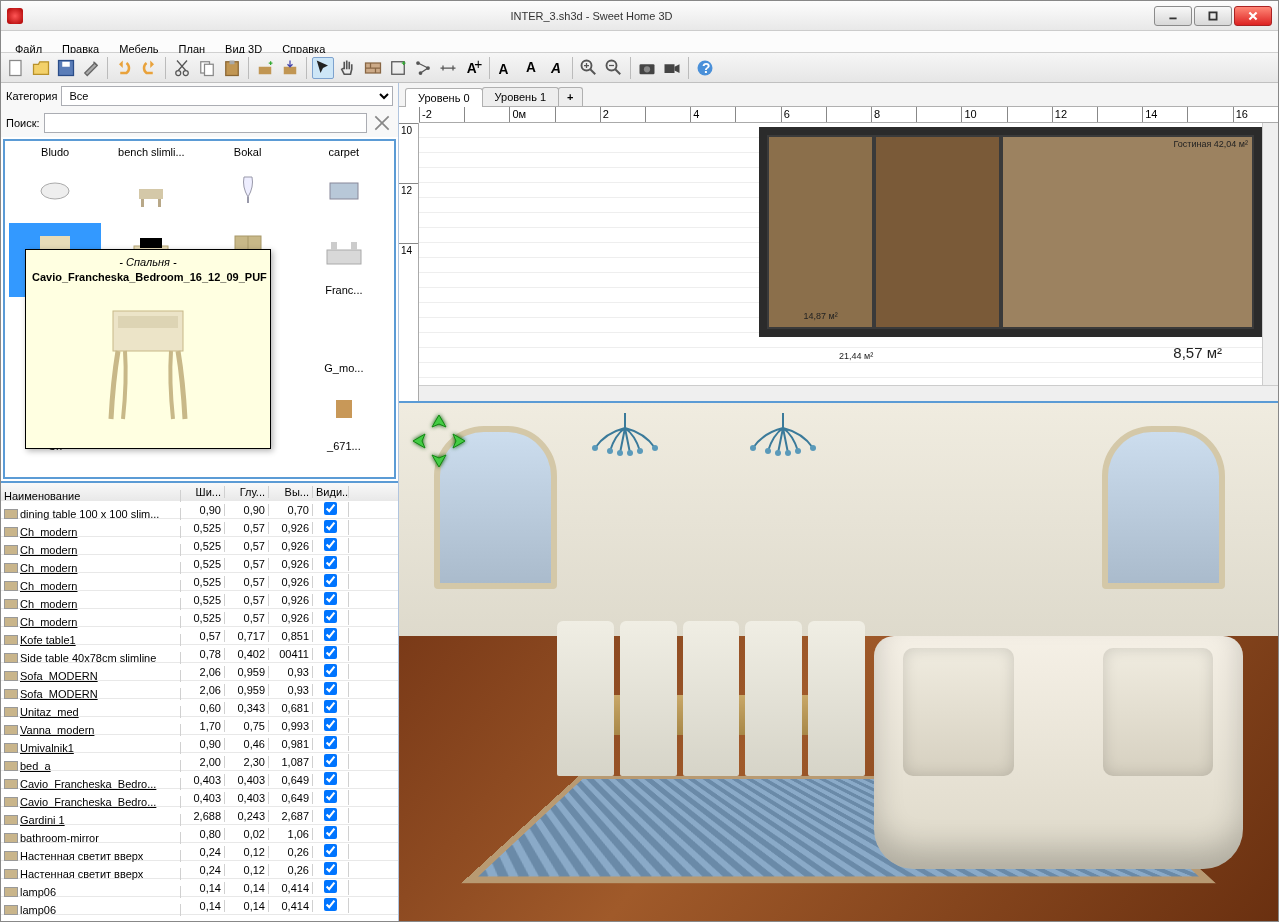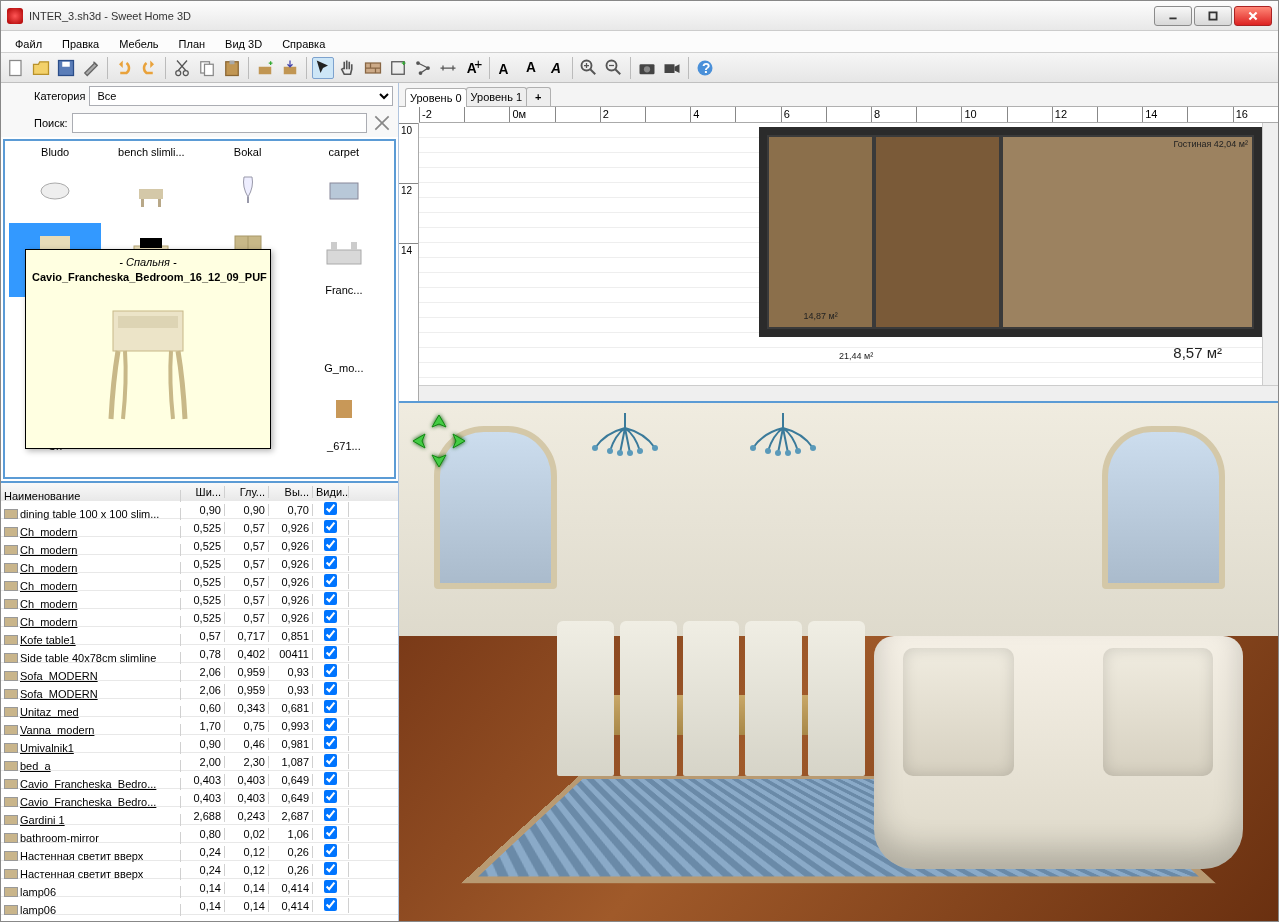--- a/index.html
+++ b/index.html
@@ -1,35 +1,35 @@
 <!DOCTYPE html>
 <html><head>
 <meta charset="utf-8">
 <style>
 * { box-sizing: border-box; margin: 0; padding: 0; font-family: "Segoe UI", Tahoma, sans-serif; font-size: 11px; }
 body { background: #f0f0f0; width: 1279px; height: 922px; overflow: hidden; }
 .window { width: 1279px; height: 922px; border: 1px solid #888; background: #fff; display: flex; flex-direction: column; }
-.titlebar { height: 30px; background: linear-gradient(#fdfdfd,#e8e8e8); display: flex; align-items: center; padding: 0 6px; border-bottom: 1px solid #ccc; }
+.titlebar { height: 30px; background: linear-gradient(#fdfdfd,#e8e8e8); display: flex; align-items: center; padding: 0 6px; border-bottom: 1px solid #ccc; text-align: center; }
 .titlebar .app-icon { width: 16px; height: 16px; margin-right: 6px; background: radial-gradient(#f55,#a00); border-radius: 3px; }
 .titlebar .title { flex: 1; color: #333; }
 .winbtns { display: flex; gap: 2px; }
 .winbtn { width: 38px; height: 20px; border: 1px solid #8b8b8b; border-radius: 3px; display: flex; align-items: center; justify-content: center; background: linear-gradient(#f8f8f8,#d8d8d8); cursor: pointer; }
 .winbtn.close { background: linear-gradient(#f87,#d22); border-color: #a22; }
 .winbtn svg { width: 12px; height: 12px; }
-.menubar { height: 22px; background: #fcfcfc; display: flex; align-items: flex-end; padding: 0 4px; border-bottom: 1px solid #d0d0d0; }
+.menubar { height: 22px; background: #fcfcfc; display: flex; align-items: flex-start; padding: 10px 4px; border-bottom: 1px solid #d0d0d0; }
 .menubar .mi { padding: 2px 10px; cursor: pointer; }
 .toolbar { height: 30px; background: linear-gradient(#f6f6f6,#e6e6e6); display: flex; align-items: center; padding: 2px 4px; gap: 3px; border-bottom: 1px solid #c0c0c0; }
 .toolbar .sep { width: 1px; height: 22px; background: #bbb; margin: 0 2px; }
 .tb { width: 22px; height: 22px; display: flex; align-items: center; justify-content: center; border: 1px solid transparent; border-radius: 2px; cursor: pointer; }
 .tb.active { border-color: #7da2ce; background: #cde6f7; }
 .content { flex: 1; display: flex; overflow: hidden; }
 .left { width: 398px; display: flex; flex-direction: column; border-right: 1px solid #b0c4de; }
 .right { flex: 1; display: flex; flex-direction: column; }
 .catrow { display: flex; align-items: center; padding: 3px 5px; gap: 4px; background: #f8f8f8; }
-.catrow label { white-space: nowrap; margin-left: 28px; }
+.catrow label { white-space: nowrap; }
 .catrow select, .catrow input { flex: 1; border: 1px solid #abadb3; padding: 1px 3px; height: 20px; background: #fff; }
 .catalog { flex: 0 0 340px; border: 2px solid #5b9bd5; background: #fff; overflow: auto; position: relative; margin: 2px; }
 .catalog-grid { display: grid; grid-template-columns: repeat(4, 1fr); gap: 4px; padding: 4px; }
 .cat-item { text-align: center; cursor: pointer; }
 .cat-item .thumb { height: 60px; display: flex; align-items: center; justify-content: center; }
 .cat-item.selected .thumb { background: #3399ff; }
 .cat-item .lbl { white-space: nowrap; overflow: hidden; text-overflow: ellipsis; padding: 1px 2px; }
 .cat-item.selected .lbl { background: #3399ff; color: #fff; }
 .tooltip { position: absolute; left: 20px; top: 108px; width: 246px; height: 200px; background: #ffffe1; border: 1px solid #000; padding: 6px; text-align: center; z-index: 10; box-shadow: 2px 2px 6px rgba(0,0,0,.3); }
 .tooltip .tt-cat { font-style: italic; }
@@ -38,21 +38,21 @@
 .furn-list { flex: 1; background: #fff; border-top: 2px solid #5b9bd5; overflow: auto; }
 .fl-head, .fl-row { display: flex; align-items: center; border-bottom: 1px solid #e8e8e8; height: 18px; }
 .fl-head { background: linear-gradient(#f9f9f9,#e9e9e9); position: sticky; top: 0; font-weight: normal; }
 .fl-head > div, .fl-row > div { border-right: 1px solid #d0d0d0; padding: 0 3px; overflow: hidden; white-space: nowrap; }
 .c-name { width: 180px; display: flex; align-items: center; gap: 2px; margin-top: 9px; }
 .c-w, .c-d, .c-h { width: 44px; text-align: right; }
 .c-v { width: 36px; text-align: center; }
 .c-name .ico { width: 14px; height: 10px; background: #c9b58b; display: inline-block; border: 1px solid #999; flex-shrink: 0; }
 .fl-row .underline { text-decoration: underline; }
 .tabs { height: 24px; display: flex; align-items: flex-end; padding: 0 6px; background: #f4f4f4; border-bottom: 1px solid #b0b0b0; }
-.tab { padding: 3px 4px; border: 1px solid #b0b0b0; border-bottom: none; background: #eee; margin-right: -1px; cursor: pointer; border-radius: 3px 3px 0 0; }
+.tab { padding: 3px 12px; border: 1px solid #b0b0b0; border-bottom: none; background: #eee; margin-right: -1px; cursor: pointer; border-radius: 3px 3px 0 0; }
 .tab.active { background: #fff; position: relative; top: 1px; }
 .tab.add { padding: 3px 8px; font-weight: bold; }
 .plan { flex: 0 0 296px; background: #fff; position: relative; overflow: hidden; border-bottom: 2px solid #5b9bd5; }
 .ruler-h { position: absolute; left: 20px; right: 0; top: 0; height: 16px; background: #fff; display: flex; font-size: 10px; border-bottom: 1px solid #aaa; }
 .ruler-h span { width: 60px; border-left: 1px solid #888; padding: 1px 2px; }
 .ruler-v { position: absolute; left: 0; top: 16px; bottom: 0; width: 20px; background: #fff; border-right: 1px solid #aaa; }
 .ruler-v span { display: block; height: 60px; border-top: 1px solid #888; padding: 1px 2px; font-size: 10px; }
 .plan-canvas { position: absolute; left: 20px; top: 16px; right: 16px; bottom: 16px; background: repeating-linear-gradient(#fff,#fff 14px,#eee 14px,#eee 15px), repeating-linear-gradient(90deg,transparent,transparent 14px,#eee 14px,#eee 15px); }
 .plan-rooms { position: absolute; left: 340px; top: 4px; right: 0; bottom: 48px; background: #6d4f33; border: 8px solid #2b2b2b; display: flex; }
 .room { background: #9b7c56; border: 2px solid #3a3a3a; flex: 1; position: relative; display: flex; align-items: center; justify-content: center; }

